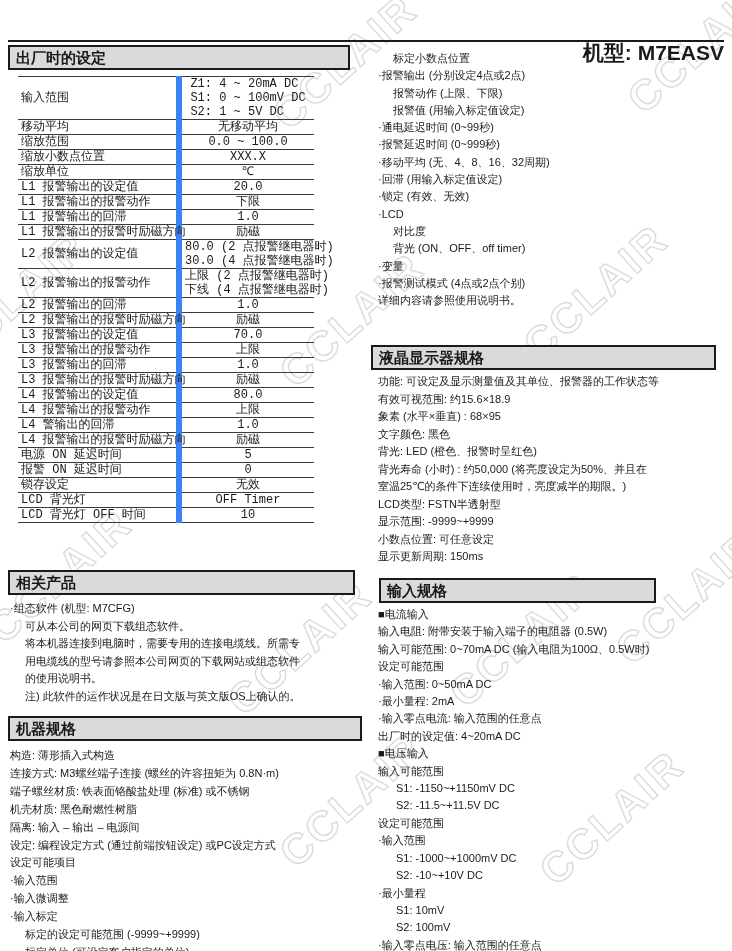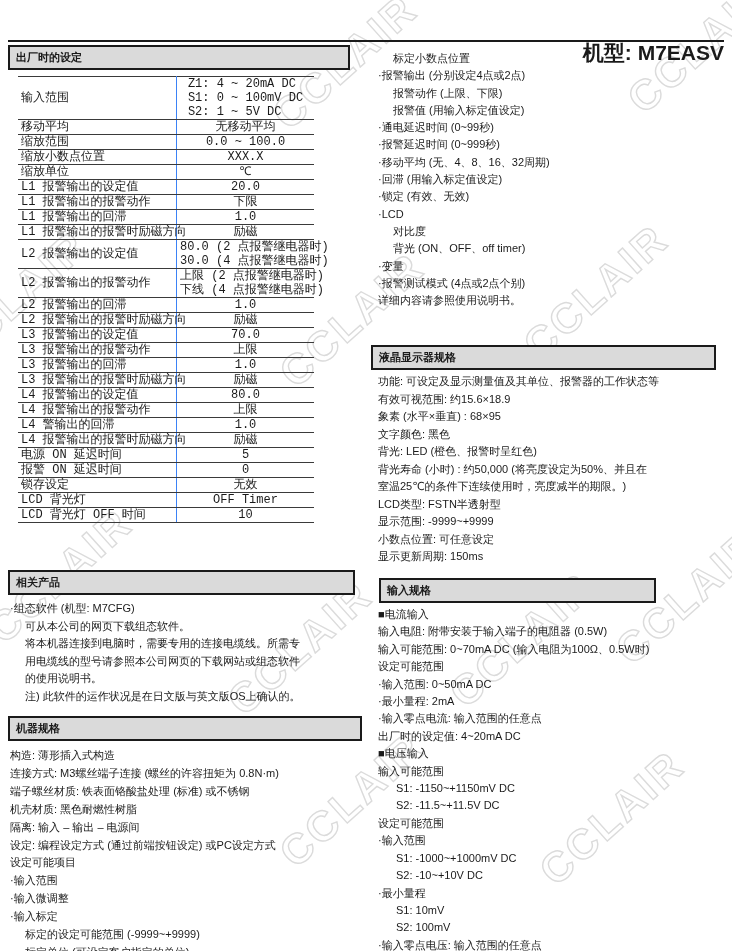--- a/index.html
+++ b/index.html
@@ -26,41 +26,41 @@
   
   .title{
     position:absolute;top:6px;right:8px;
     font-size:21px;font-weight:bold;white-space:nowrap;margin-top:33px;
   }
   .top-rule{position:absolute;top:40px;left:8px;width:716px;height:0;border-top:2px solid #1a1a1a;}
   
   .sec-header{
     position:absolute;box-sizing:border-box;
     border:2px solid #1a1a1a;background:var(--header-bg,#dadada);
-    font-size:11px;font-weight:bold;line-height:19px;padding:1px 6px;
+    font-size:15px;font-weight:bold;line-height:19px;padding:1px 6px;
     white-space:nowrap;
   }
   
   .lines{position:absolute;font-size:11px;}
   .lines .line{white-space:nowrap;}
   .lines .ind1{padding-left:15px;}
   .lines .ind2{padding-left:18px;}
   
   .ftable{
     position:absolute;left:18px;top:76px;width:296px;
     border-collapse:collapse;table-layout:fixed;
     border-top:1px solid #3a3a3a;
   }
   .ftable td{
     border-bottom:1px solid #3a3a3a;
     font-size:12px;line-height:14px;padding:0 3px;
     vertical-align:middle;
     font-family:Liberation Mono, monospace;
   }
-  .ftable td.lbl{width:152px;border-right:1px solid #3b82f6;white-space:nowrap;}
+  .ftable td.lbl{width:152px;border-right:6px solid #3b82f6;white-space:nowrap;}
   .ftable td.val{text-align:center;white-space:nowrap;}
   .ftable td.val .ml{display:inline-block;text-align:left;}
   
   #related-lines .line{line-height:17.6px;}
   #machine-lines .line{line-height:17.9px;}
   #settings-lines .line{line-height:17.3px;}
   #lcd-lines .line{line-height:17.5px;}
   #input-lines .line{line-height:17.4px;}
 </style>
 </head>

